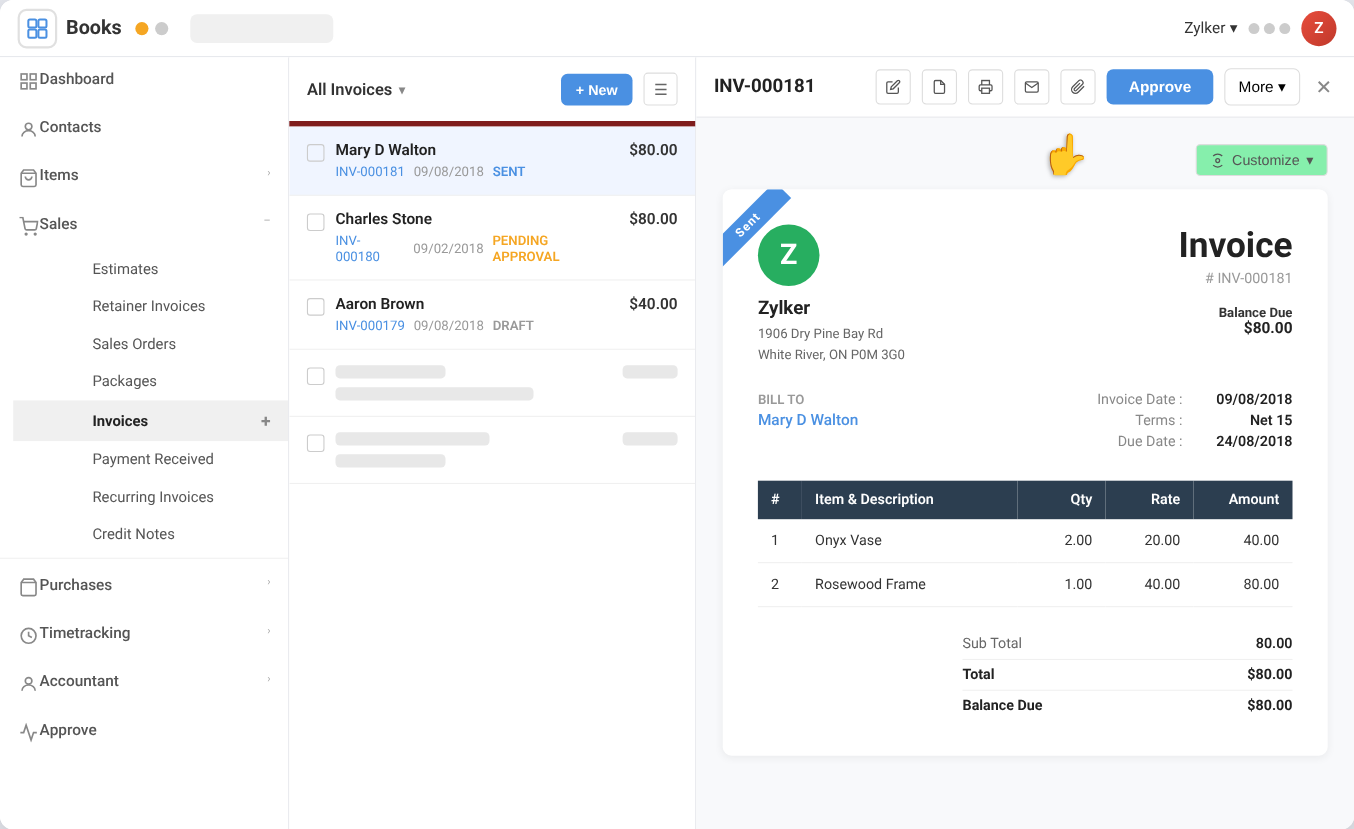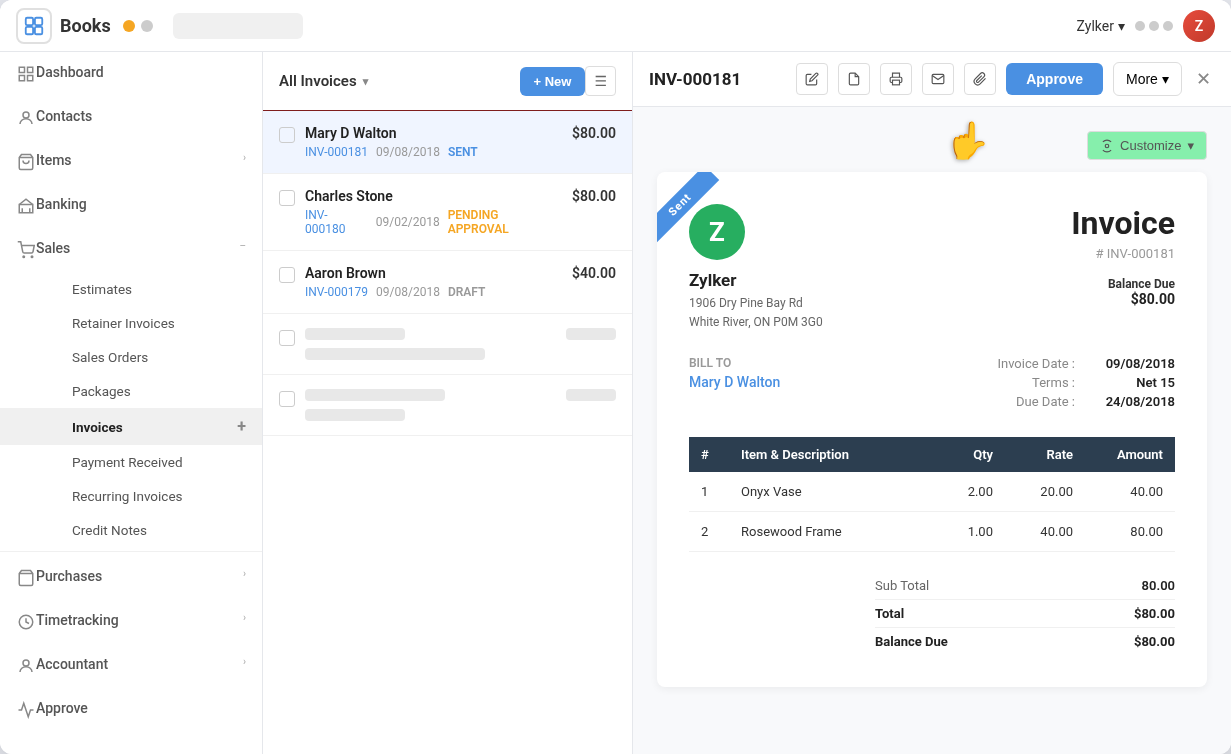--- a/index.html
+++ b/index.html
@@ -150,20 +150,21 @@
     .sidebar-plus {
       font-size: 16px;
       color: #888;
     }
     .sidebar-sub-item {
       padding: 9px 16px 9px 72px;
       cursor: pointer;
       color: #555;
       font-size: 13.5px;
       transition: background 0.15s;
+      margin-left: 12px;
     }
     .sidebar-sub-item.active-sub {
       font-weight: 700;
       color: #222;
       background: #f0f0f0;
     }
     .sidebar-divider {
       height: 1px;
       background: #f0f0f0;
       margin: 4px 0;
@@ -173,23 +174,24 @@
     .invoice-panel {
       width: 370px;
       background: #fff;
       border-right: 1px solid #e5e7eb;
       display: flex;
       flex-direction: column;
       flex-shrink: 0;
     }
     .invoice-panel-header {
       padding: 14px 16px;
-      border-bottom: 1px solid #7f1d1d;
-      display: flex;
-      align-items: center;
+      border-bottom: 5px solid #7f1d1d;
+      display: flex;
+      align-items: center;
+      gap: 10px;
     }
     .all-invoices-btn {
       display: flex;
       align-items: center;
       gap: 6px;
       font-size: 15px;
       font-weight: 600;
       color: #333;
       cursor: pointer;
     }
@@ -581,31 +583,20 @@
           <svg width="18" height="18" viewBox="0 0 24 24" fill="none" stroke="currentColor" stroke-width="2">
               <path d="M6 2L3 6v14a2 2 0 002 2h14a2 2 0 002-2V6l-3-4z"></path>
               <line x1="3" y1="6" x2="21" y2="6"></line>
               <path d="M16 10a4 4 0 01-8 0"></path>
             </svg>
         </span>
         <span class="sidebar-label">Items</span>
         <span class="sidebar-chevron">›</span>
       </div>
 
-      <div class="sidebar-item">
-        <span class="sidebar-icon">
-          <svg width="18" height="18" viewBox="0 0 24 24" fill="none" stroke="currentColor" stroke-width="2">
-              <rect x="3" y="10" width="18" height="11"></rect>
-              <path d="M3 10l9-7 9 7"></path>
-              <line x1="7" y1="15" x2="7" y2="21"></line>
-              <line x1="17" y1="15" x2="17" y2="21"></line>
-            </svg>
-        </span>
-        <span class="sidebar-label">Banking</span>
-      </div>
 
       <div class="sidebar-item">
         <span class="sidebar-icon">
           <svg width="18" height="18" viewBox="0 0 24 24" fill="none" stroke="currentColor" stroke-width="2">
               <circle cx="9" cy="21" r="1"></circle>
               <circle cx="20" cy="21" r="1"></circle>
               <path d="M1 1h4l2.68 13.39a2 2 0 002 1.61h9.72a2 2 0 001.97-1.67L23 6H6"></path>
             </svg>
         </span>
         <span class="sidebar-label">Sales</span>

